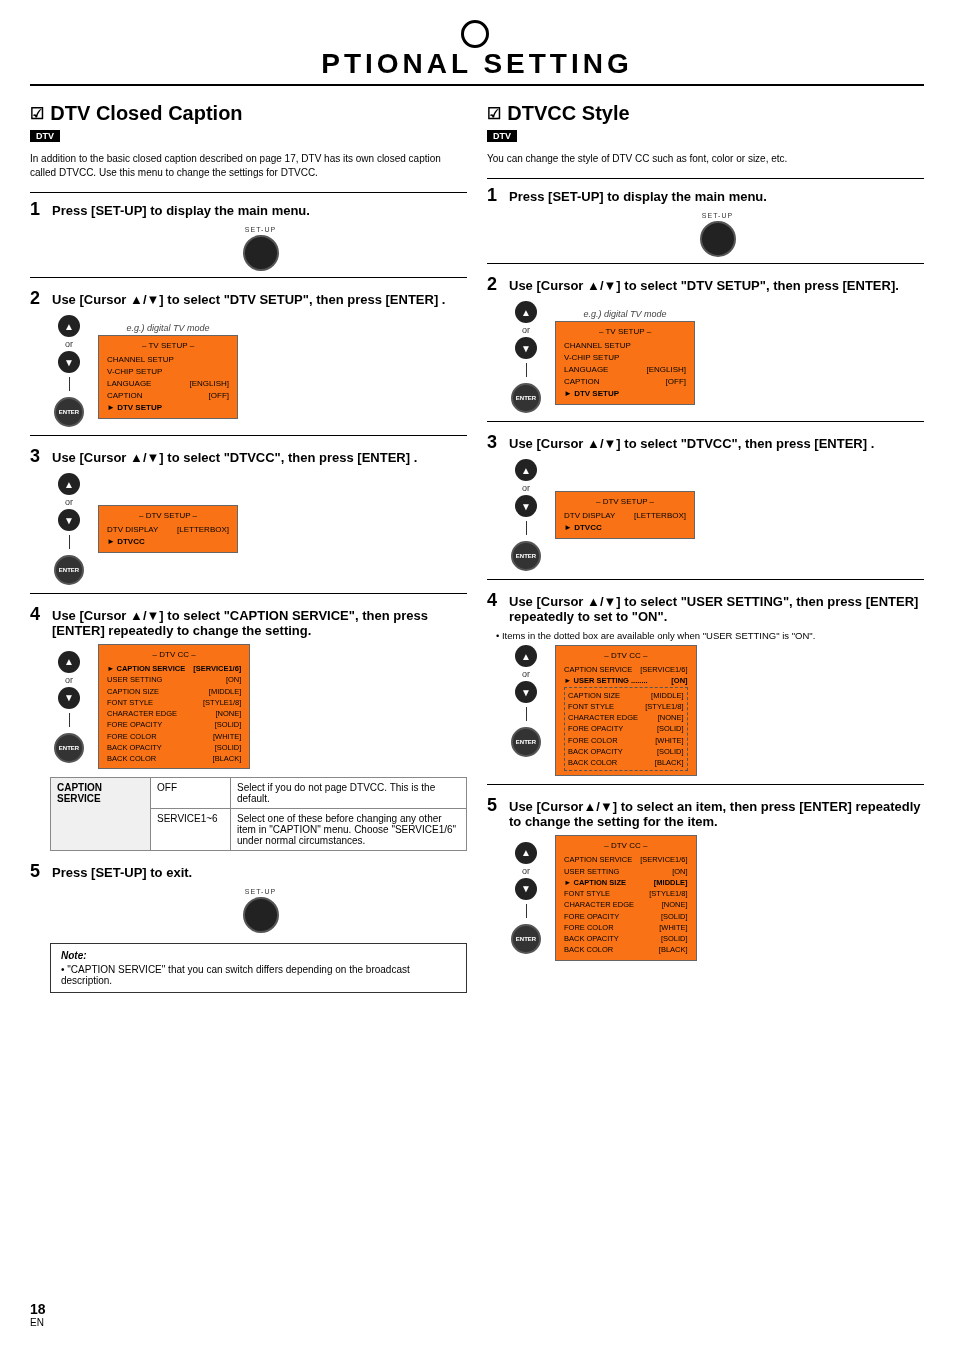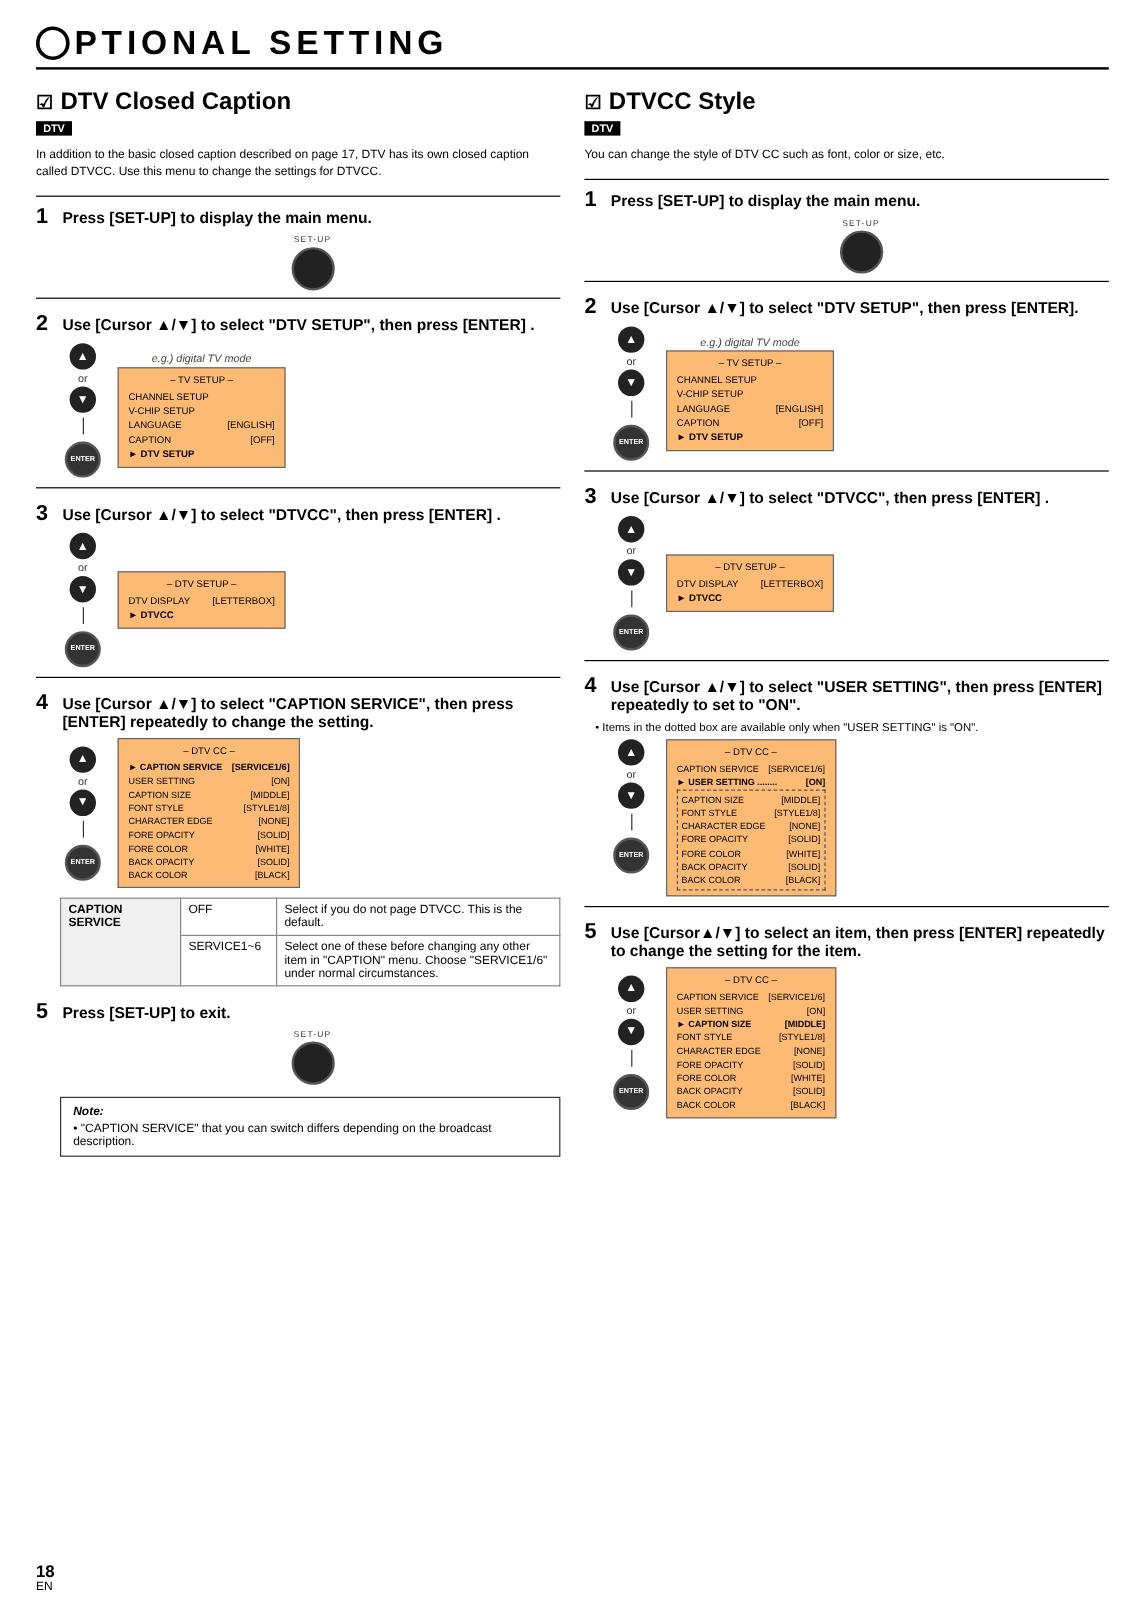--- a/index.html
+++ b/index.html
@@ -14,20 +14,21 @@
     }
     .page-title {
       font-size: 28px;
       font-weight: bold;
       letter-spacing: 4px;
       border-bottom: 2px solid #000;
       margin-bottom: 16px;
       padding-bottom: 4px;
       display: flex;
       align-items: center;
+      flex-direction: column;
     }
     .page-title .circle-o {
       display: inline-block;
       width: 28px;
       height: 28px;
       border: 3px solid #000;
       border-radius: 50%;
       margin-right: 4px;
     }
     .two-col {
@@ -125,21 +126,21 @@
       font-size: 7px;
       letter-spacing: 1px;
       color: #333;
     }
     .menu-box {
       border: 1px solid #666;
       padding: 4px 8px;
       font-size: 8px;
       line-height: 1.5;
       min-width: 140px;
-      background: #fdba74;
+      background: #f97316;
     }
     .menu-box .menu-title {
       text-align: center;
       font-size: 8px;
       margin-bottom: 2px;
     }
     .menu-box .menu-item {
       display: flex;
       justify-content: space-between;
       gap: 8px;

